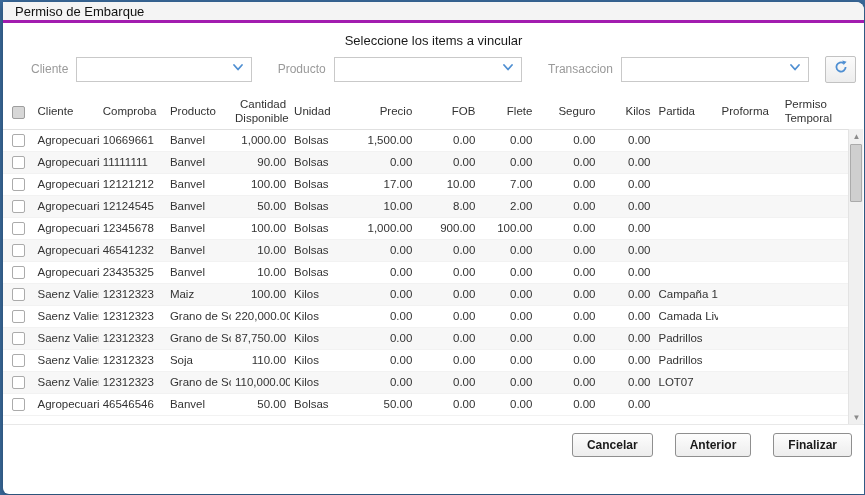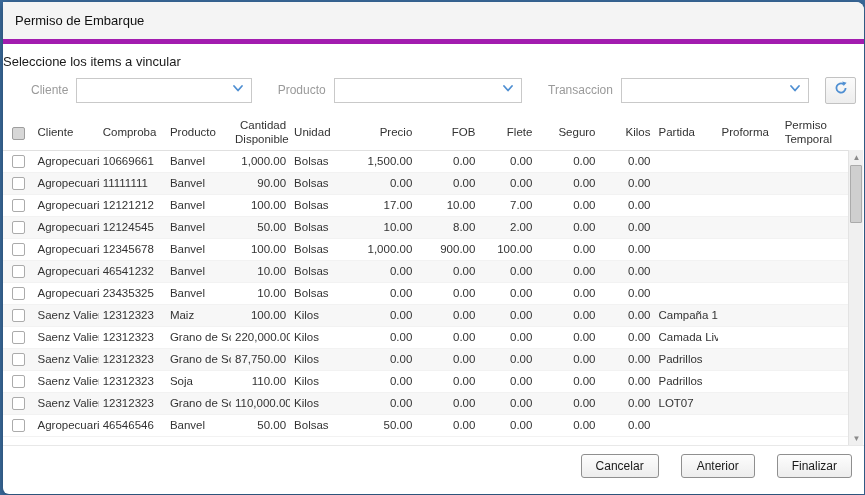--- a/index.html
+++ b/index.html
@@ -12,29 +12,29 @@
   }
   .modal {
     position:absolute; left:3px; top:2px; right:1px; bottom:1px;
     background:#ffffff;
     border-radius:0 8px 0 6px;
     overflow:hidden;
     box-shadow:0 2px 10px rgba(0,0,0,.35);
     display:flex; flex-direction:column;
   }
   .titlebar {
-    height:42px; background:#f4f4f4;
-    border-bottom:5px solid #a21caf;
+    height:21px; background:#f4f4f4;
+    border-bottom:3px solid #a21caf;
     display:flex; align-items:center;
     padding:0 12px;
     font-size:13px; color:#111;
     flex:0 0 auto;
   }
   .subtitle {
-    font-size:13px; color:#1a1a1a;
+    text-align:center; font-size:13px; color:#1a1a1a;
     padding-top:10px; height:26px; flex:0 0 auto;
   }
   .filters {
     display:flex; align-items:center;
     padding:4px 8px 0 28px; height:36px; flex:0 0 auto;
   }
   .filter-label { font-size:12px; color:#9a9a9a; margin-right:8px; white-space:nowrap; }
   .combobox {
     height:25px; background:#fff; border:1px solid #c9c9c9;
     display:flex; align-items:center; justify-content:space-between;
@@ -102,21 +102,21 @@
   .footer {
     flex:1 1 auto; border-top:1px solid #e8e8e8;
     display:flex; align-items:flex-start; justify-content:flex-end;
     gap:22px; padding:8px 12px 0 0;
   }
   .btn {
     min-width:74px; height:24px; padding:0 14px;
     background:linear-gradient(#fdfdfd,#ededed);
     border:1px solid #8f8f8f; border-radius:3px;
     font-family:"Liberation Sans", sans-serif;
-    font-size:12px; color:#1a1a1a; cursor:pointer;
+    font-size:12px; color:#1a1a1a; cursor:pointer;font-weight:bold;
   }
 </style>
 </head>
 <body>
 
 <div class="modal">
 
   <div class="titlebar">
     <span>Permiso de Embarque</span>
   </div>

